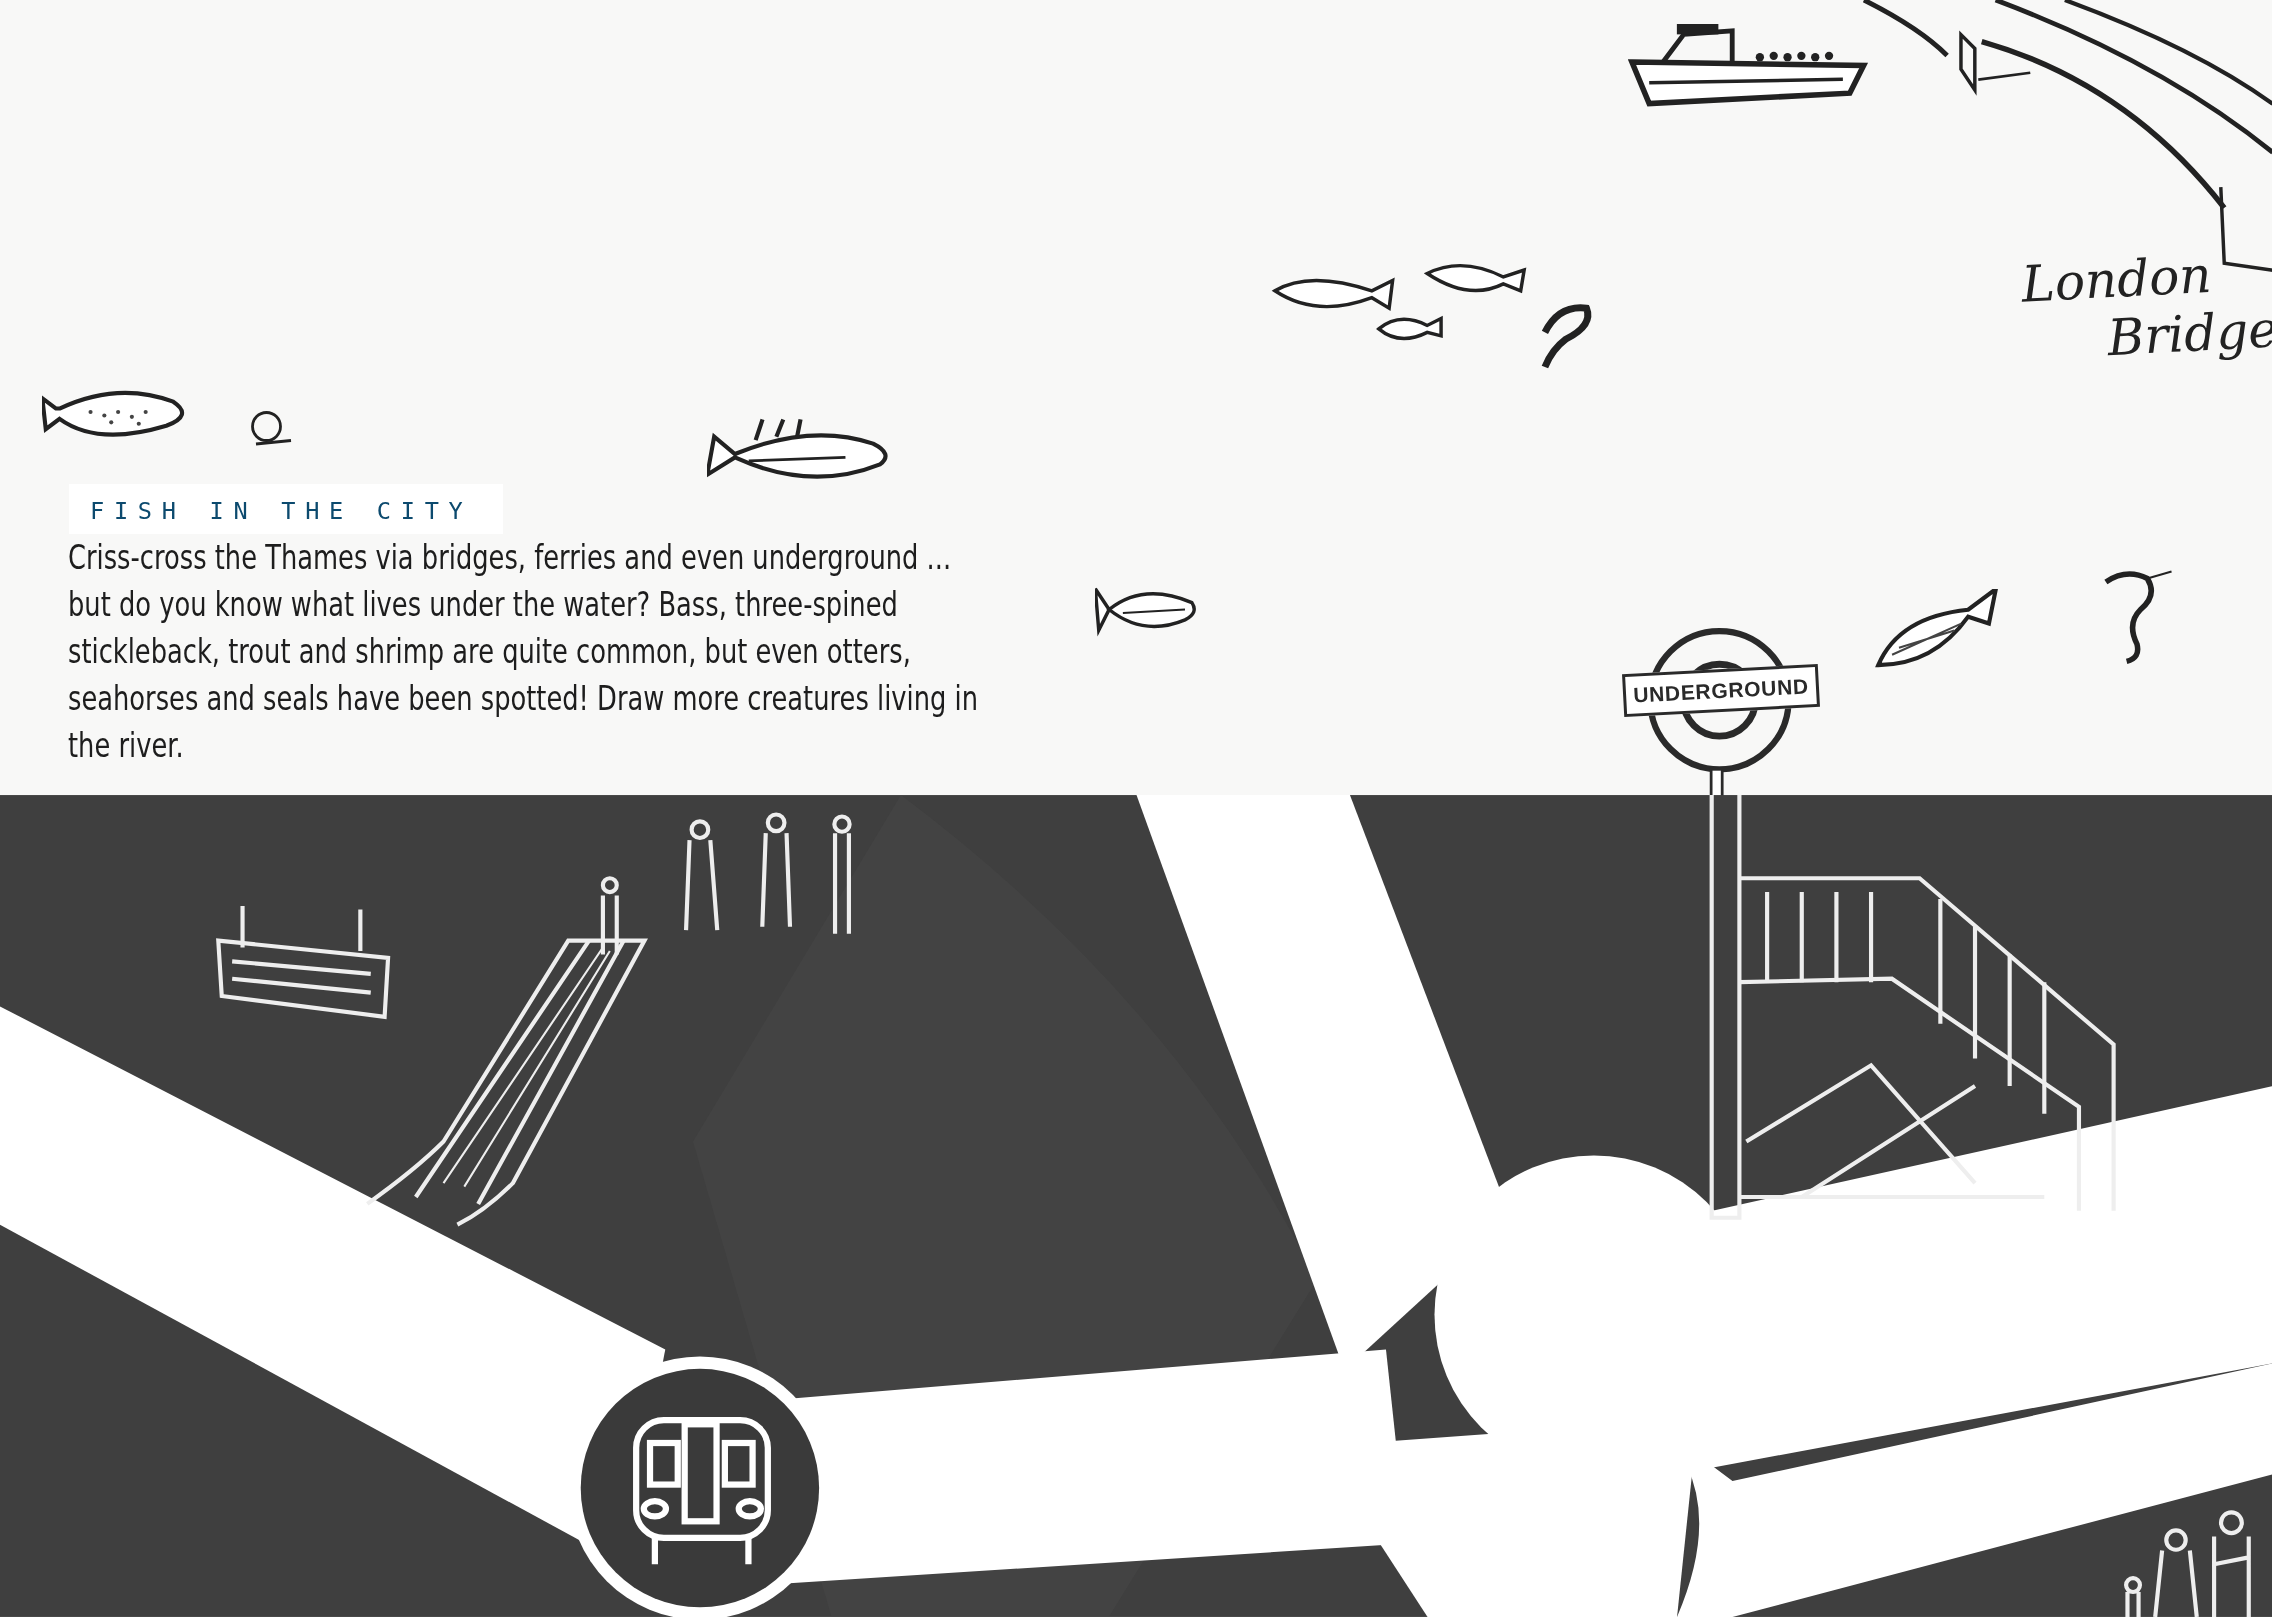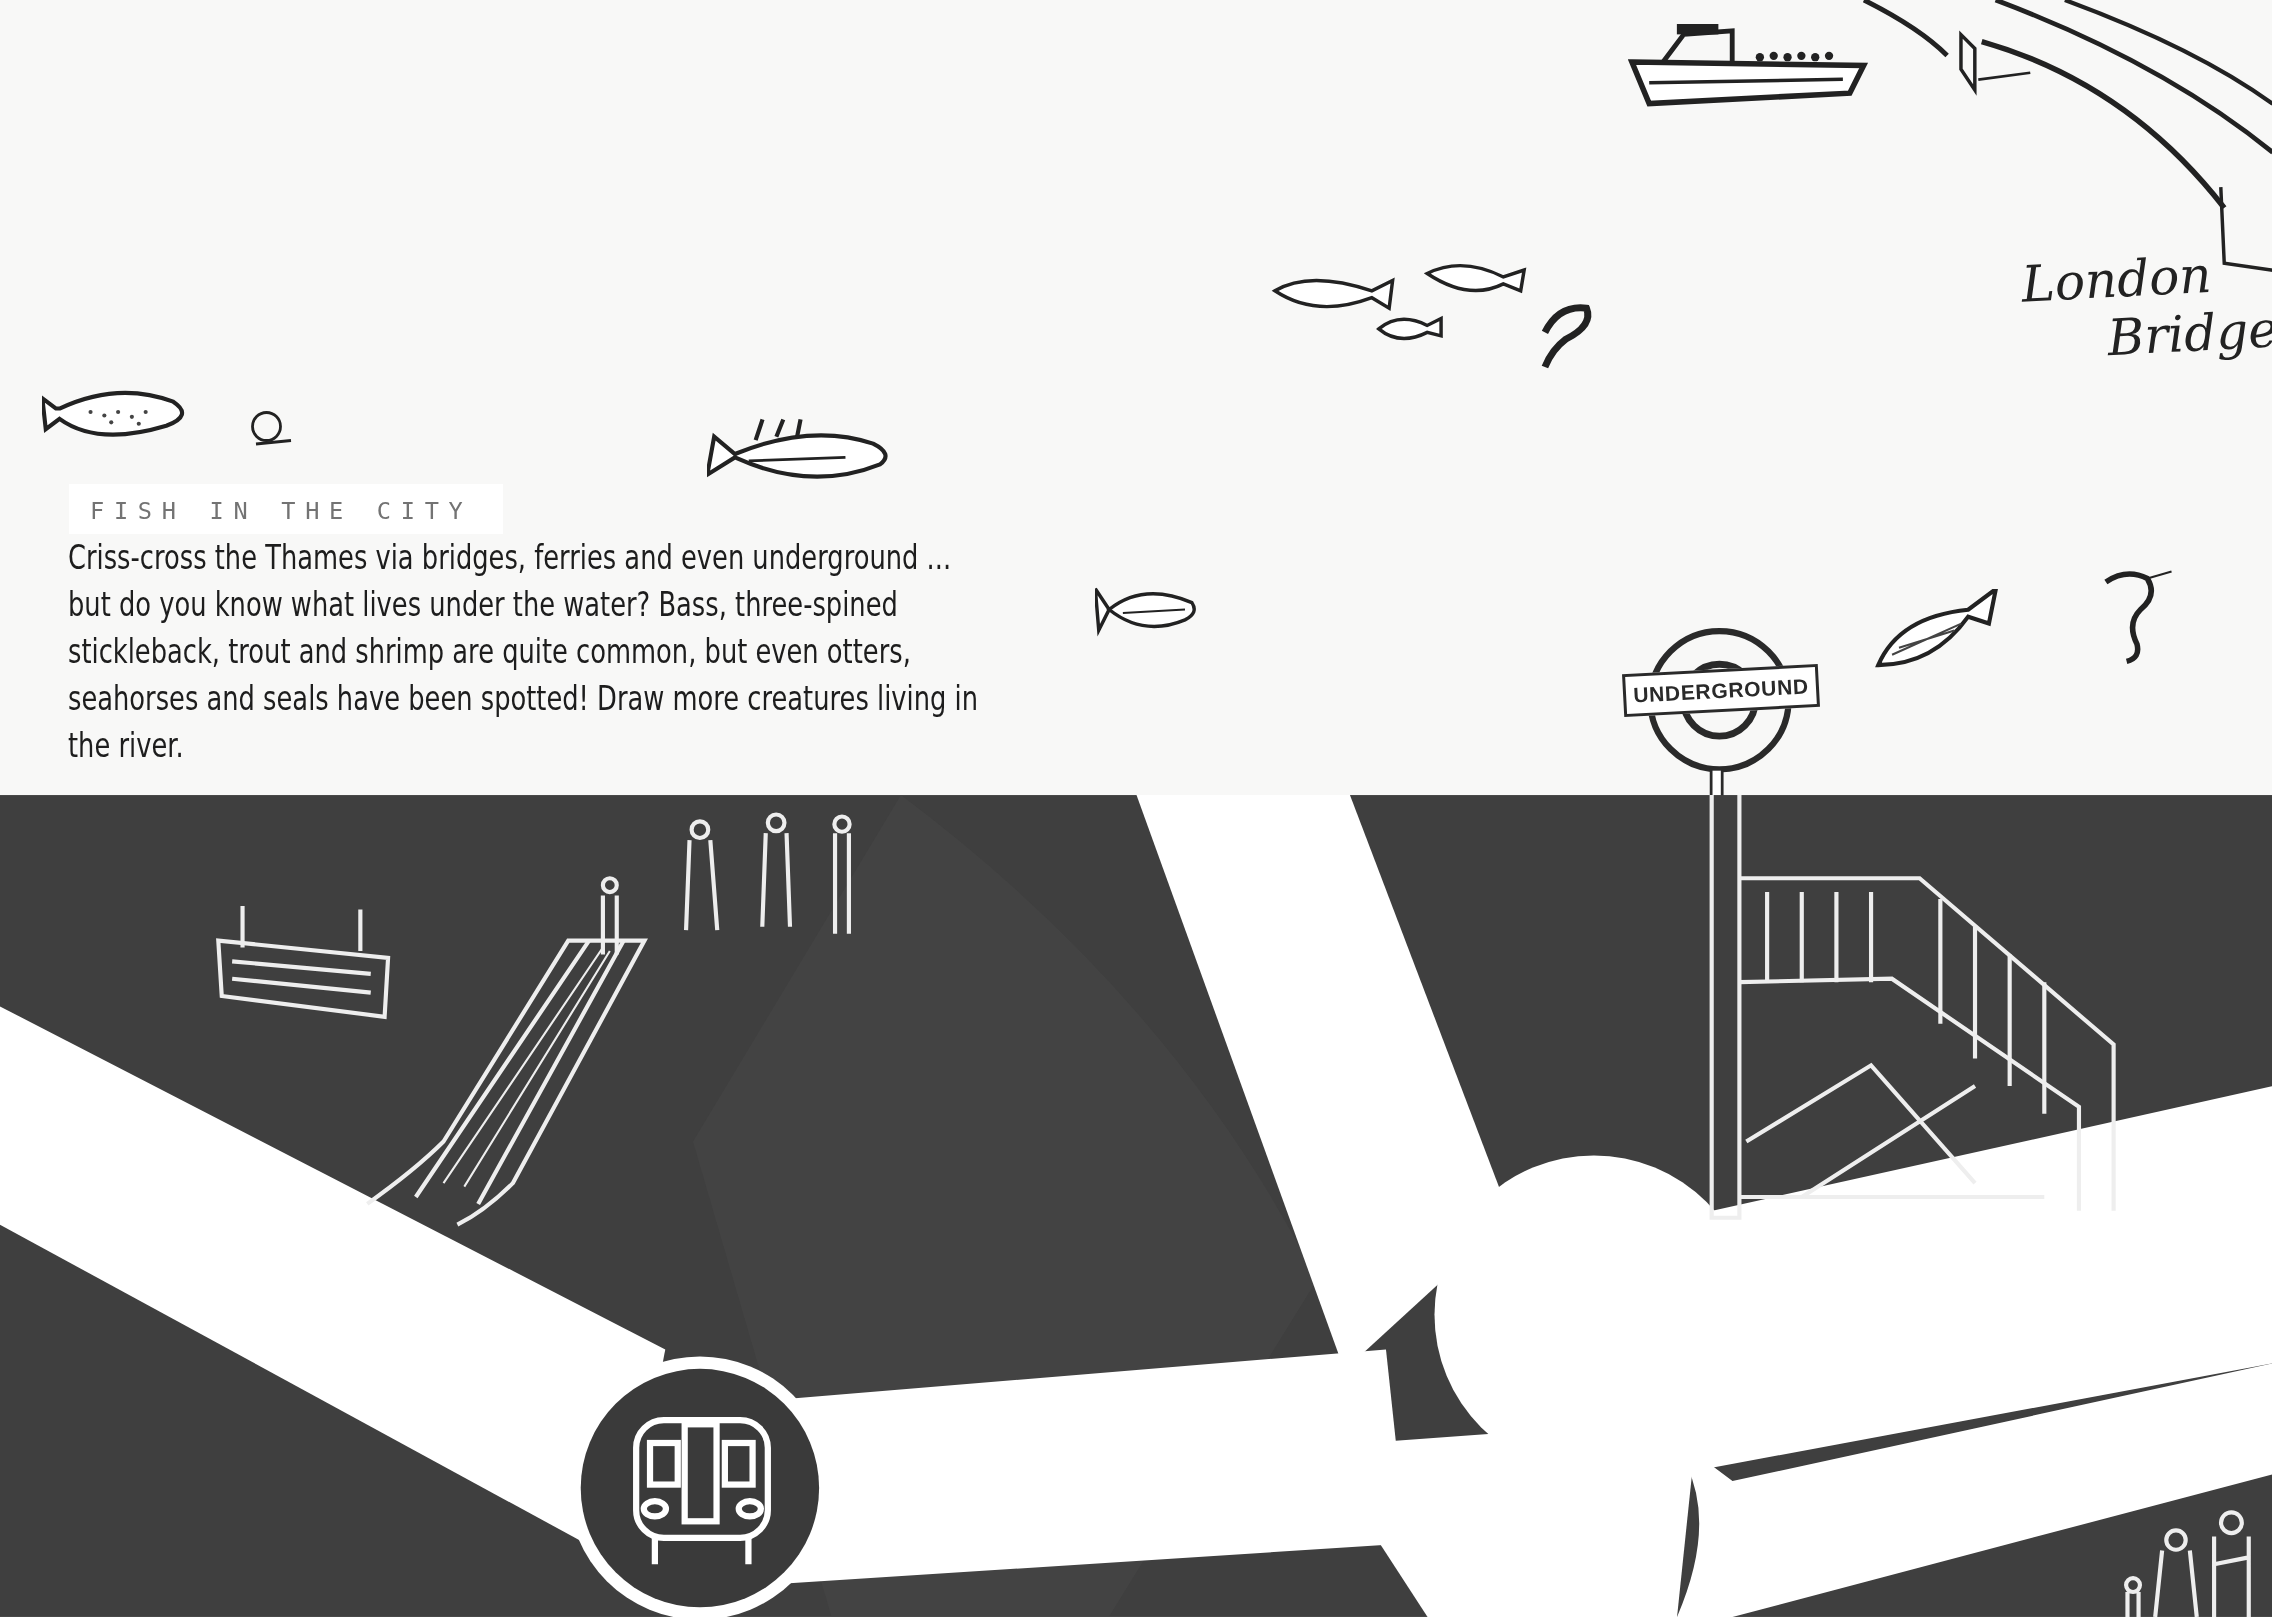--- a/index.html
+++ b/index.html
@@ -1,21 +1,21 @@
 <!DOCTYPE html>
 <html style="font-size:11px"><head>
 <meta charset="utf-8">
 <style>
   html,body{margin:0;padding:0;}
   body{width:2273px;height:1617px;position:relative;overflow:hidden;background:#f7f7f6;font-family:"Liberation Sans",sans-serif;}
   .abs{position:absolute;}
   #top{left:0;top:0;width:2273px;height:797px;background:#f8f8f7;}
   #bottom{left:0;top:795px;width:2273px;height:822px;}
   .label-box{background:#ffffff;}
-  #fish-title{left:69px;top:484px;padding:12.5px 30.5px 9.7px 21px;font-family:"DejaVu Sans Mono","Liberation Mono",monospace;font-size:23.6px;letter-spacing:9.7px;color:#737373;}
+  #fish-title{left:69px;top:484px;padding:12.5px 30.5px 9.7px 21px;font-family:"DejaVu Sans Mono","Liberation Mono",monospace;font-size:23.6px;letter-spacing:9.7px;color:#0c4a6e;}
   #intro{left:68px;top:534px;width:922px;font-family:"DejaVu Sans","Liberation Sans",sans-serif;font-size:33px;line-height:47px;color:#1d1d1d;transform:scaleX(0.78);transform-origin:left top;width:1178px;}
   #london-bridge{left:2023px;top:249px;font-family:"DejaVu Serif","Liberation Serif",serif;font-style:italic;font-size:50px;line-height:58px;color:#222;transform:rotate(-3deg);}
   #london-bridge .l2{display:block;padding-left:83px;}
   #underground-sign{left:1623px;top:669px;width:190px;height:37px;background:#fff;border:3.5px solid #2a2a2a;display:flex;align-items:center;justify-content:center;font-size:21px;font-weight:bold;color:#2a2a2a;letter-spacing:0.7px;transform:rotate(-3deg);}
   svg{display:block;}
 </style>
 </head>
 <body>
 
 <div id="top" class="abs">

